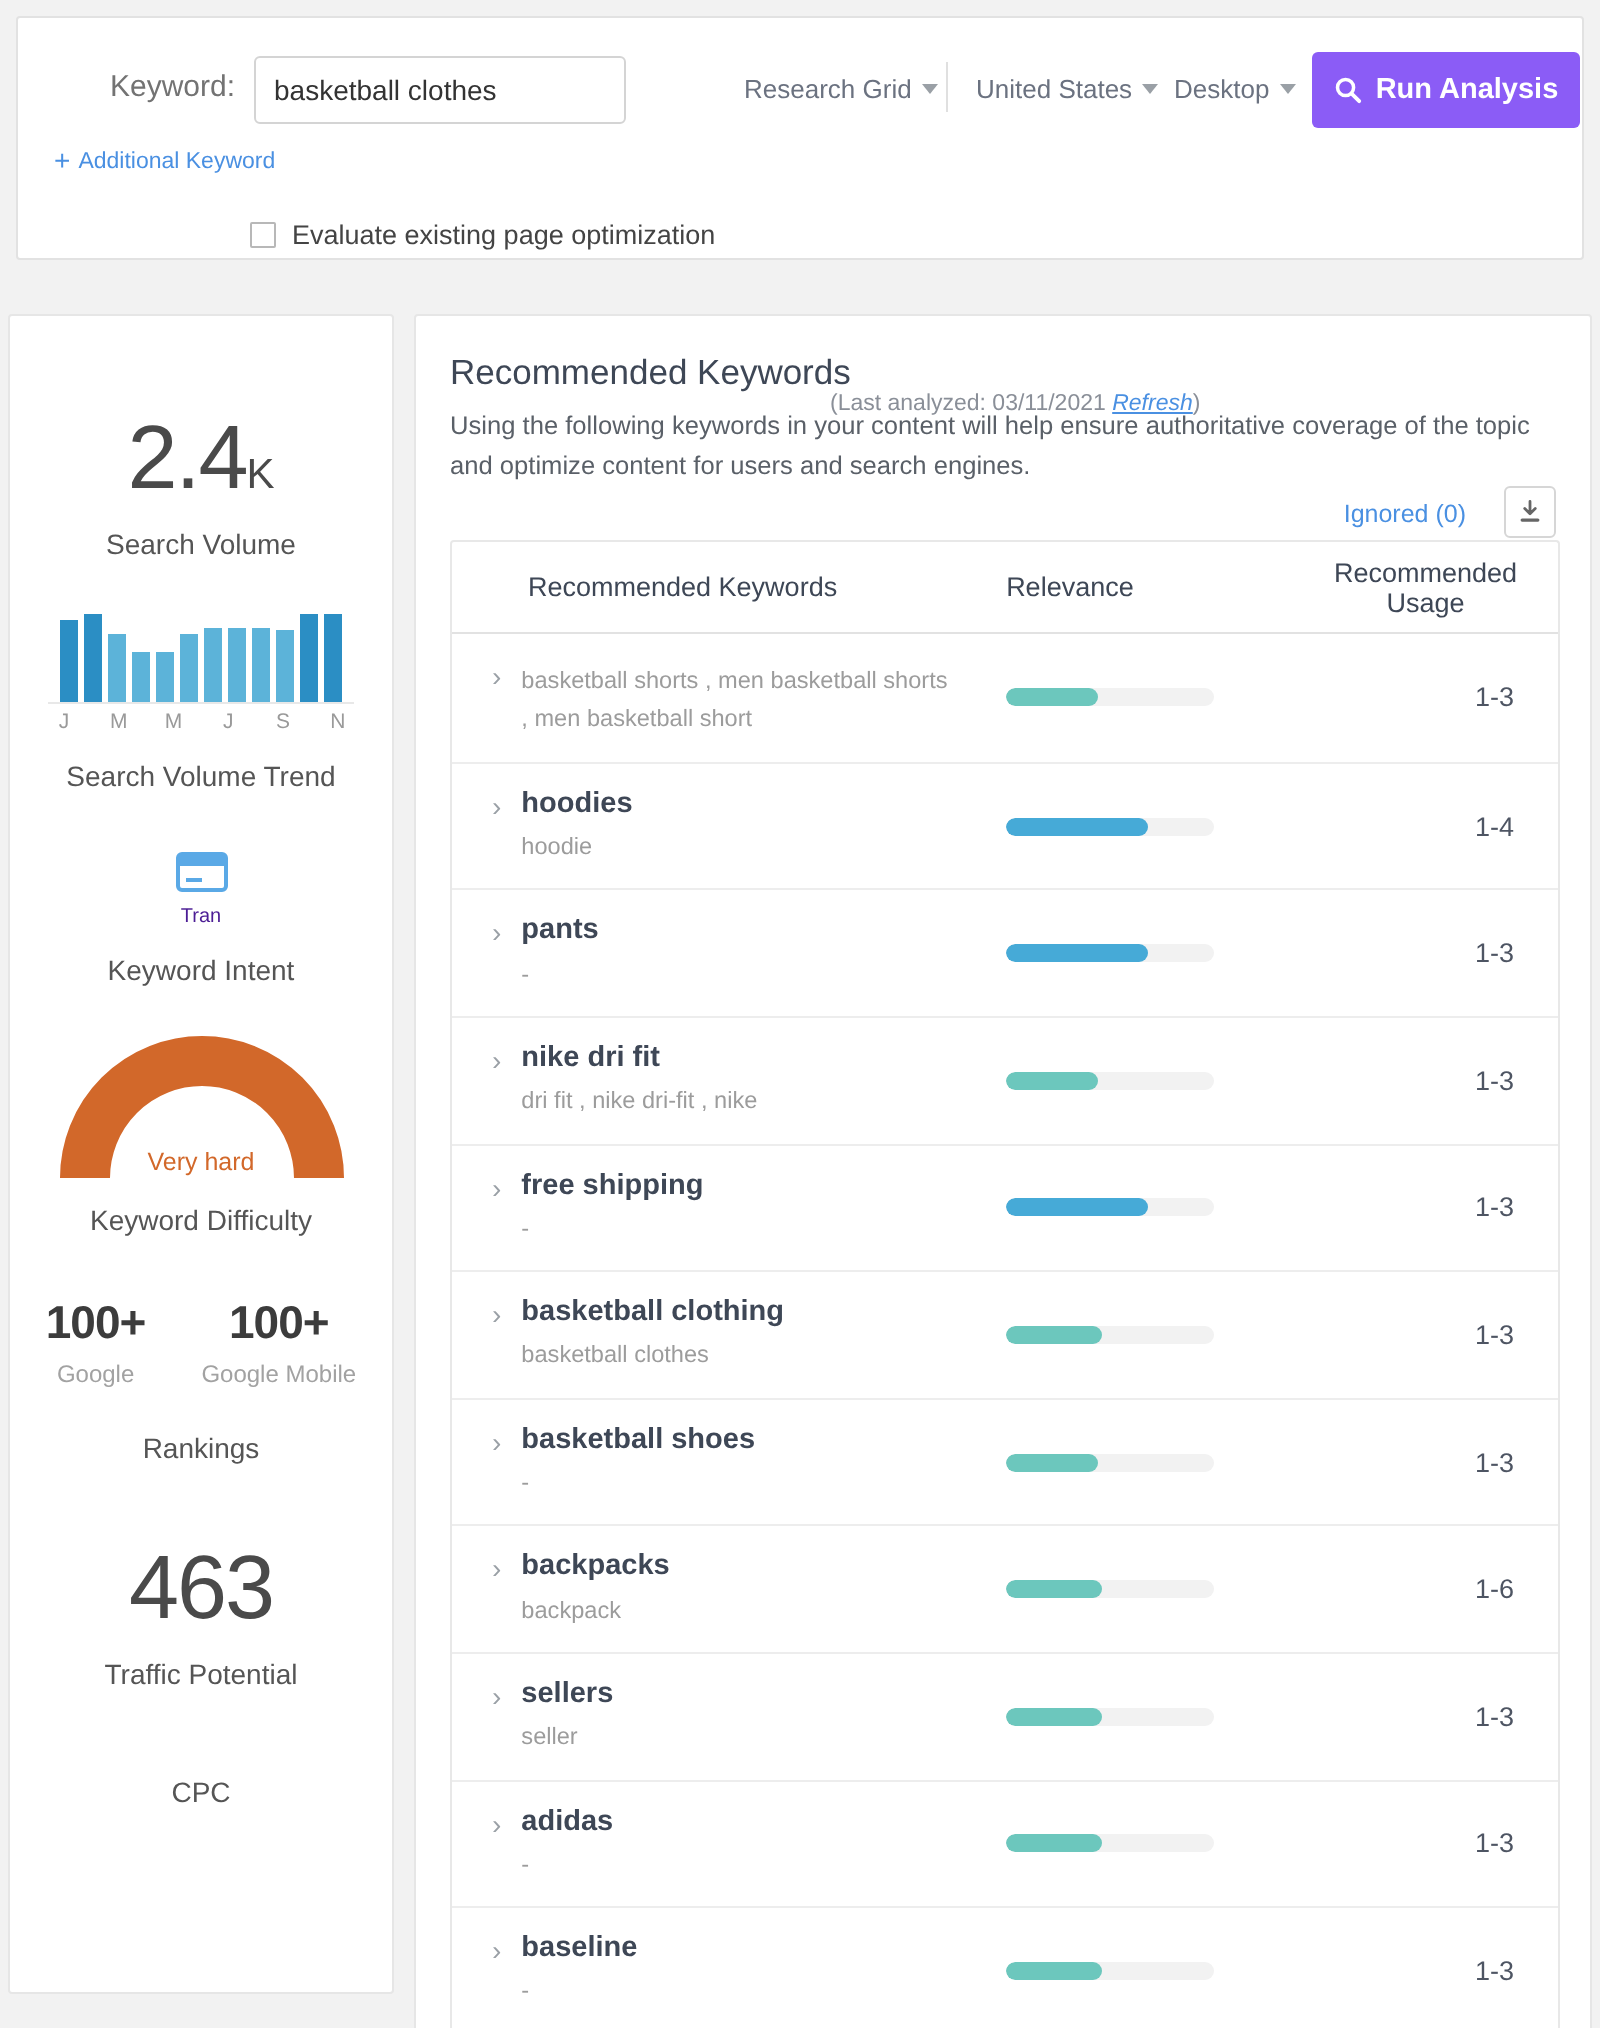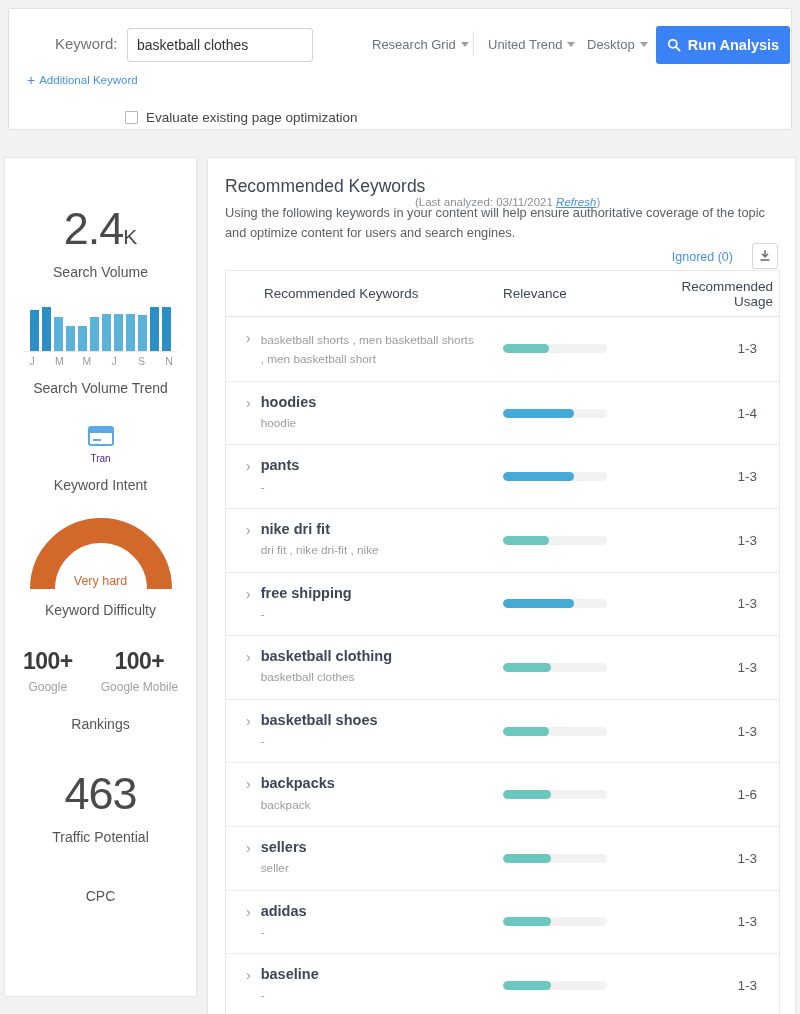--- a/index.html
+++ b/index.html
@@ -75,21 +75,21 @@
     position: absolute; left: 464px; top: 22px;
     width: 1px; height: 25px;
     background: #e0e0e0;
   }
   #d-country { left: 479px; }
   #d-device  { left: 578px; }
 
   .runbtn {
     position: absolute; left: 647px; top: 17px;
     width: 134px; height: 38px;
-    background: #3b82f6;
+    background: #8b5cf6;
     border: none; border-radius: 3px;
     color: #fff;
     font-size: 14.5px; font-weight: bold;
     font-family: "Liberation Sans", sans-serif;
     cursor: pointer;
     display: flex; align-items: center; justify-content: center;
     gap: 7px;
   }
   .runbtn svg { display: block; }
 
@@ -264,21 +264,21 @@
   .thead {
     display: flex;
     height: 46px;
     align-items: center;
     border-bottom: 1px solid #e2e2e2;
     font-size: 13.5px;
     color: #3e4756;
   }
   .th-kw    { width: 278px; padding-left: 38px; }
   .th-rel   { width: 150px; }
-  .th-usage { width: 127px; text-align: right; padding-right: 6px; }
+  .th-usage { width: 127px; text-align: center; padding-right: 6px; }
 
   .trow {
     display: flex;
     align-items: center;
     border-bottom: 1px solid #ededed;
     min-height: 60px;
     background: #fff;
   }
   .td-kw {
     width: 278px;
@@ -335,21 +335,21 @@
 
   <div class="addl">
     <span class="plus">+</span><span class="addl-txt">Additional Keyword</span>
   </div>
 
   <div class="drop" id="d-grid">
     <span>Research Grid</span><span class="caret"></span>
   </div>
   <div class="vdiv"></div>
   <div class="drop" id="d-country">
-    <span>United Trend</span><span class="caret"></span>
+    <span>United States</span><span class="caret"></span>
   </div>
   <div class="drop" id="d-device">
     <span>Desktop</span><span class="caret"></span>
   </div>
 
   <button class="runbtn">
     <svg width="14" height="14" viewBox="0 0 16 16">
       <circle cx="6.6" cy="6.6" r="4.6" fill="none" stroke="#fff" stroke-width="2"></circle>
       <line x1="10.2" y1="10.2" x2="14.4" y2="14.4" stroke="#fff" stroke-width="2.2" stroke-linecap="round"></line>
     </svg>

